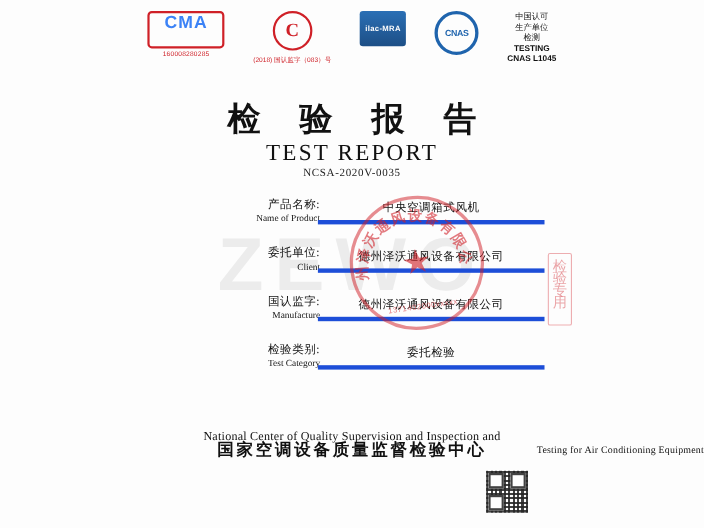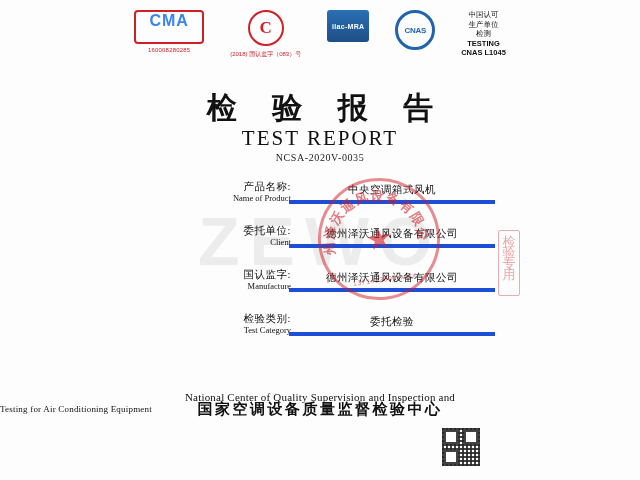--- a/index.html
+++ b/index.html
@@ -226,21 +226,21 @@
     text-align: center;
     font-size: 11px;
     letter-spacing: 0.2px;
     color: #111;
   }
   .org-en2 {
     position: absolute;
     top: 404px;
     left: 0;
     width: 640px;
-    text-align: left;
+    text-align: right;
     font-size: 9px;
     letter-spacing: 0.2px;
     color: #111;
   }
 
   
   .watermark {
     position: absolute;
     top: 202px;
     left: 150px;

